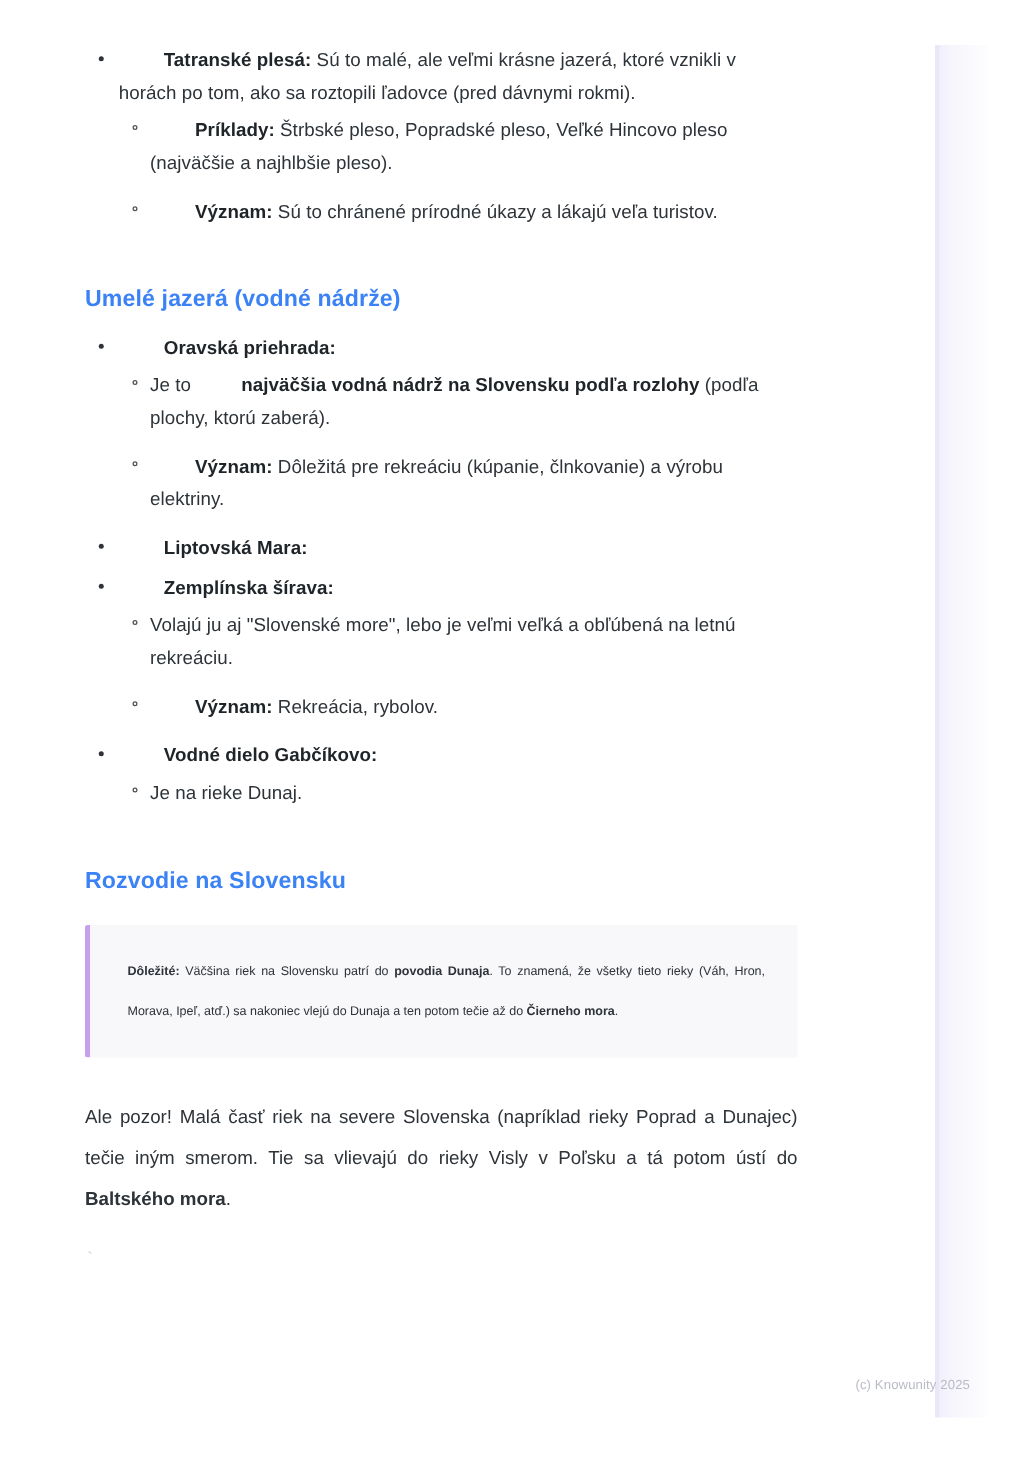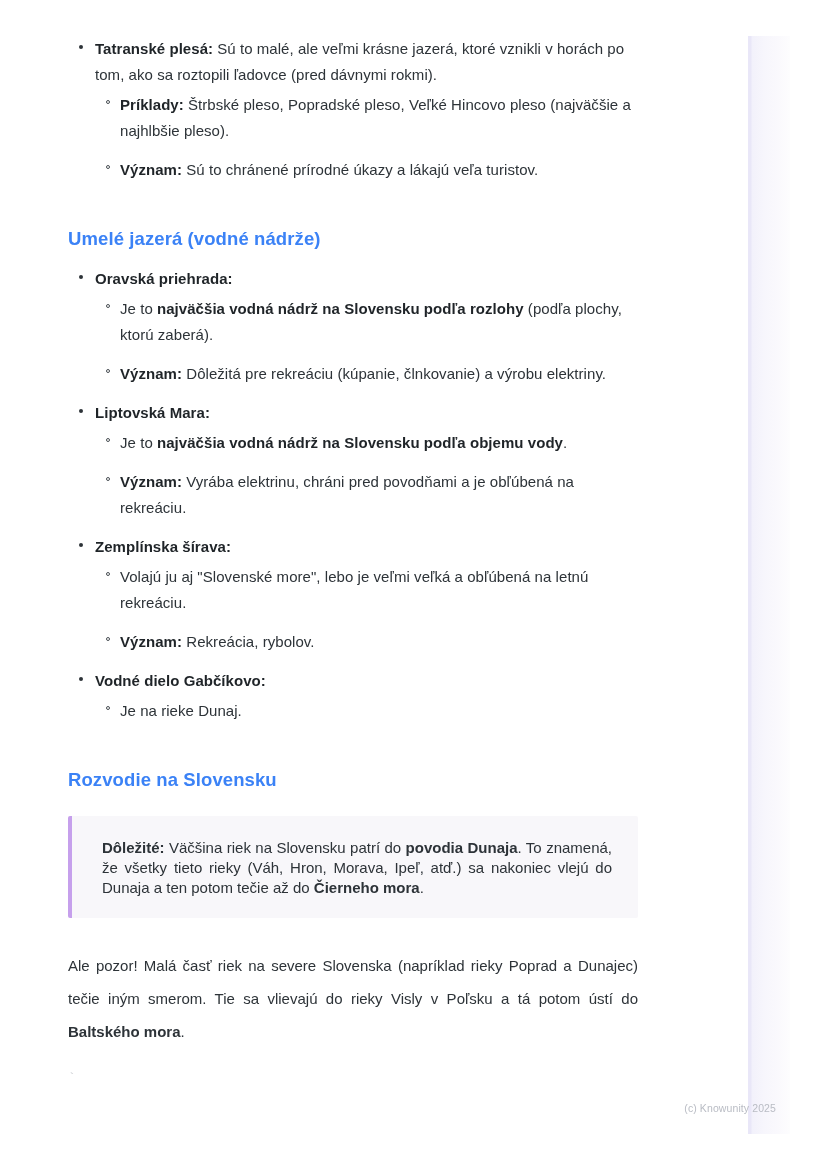--- a/index.html
+++ b/index.html
@@ -88,20 +88,21 @@
     box-sizing: border-box;
   }
   .line {
     font-size: 15px;
     line-height: 26px;
     letter-spacing: 0.05px;
   }
   .line b, .b {
     font-weight: bold;
     color: #1f2428;
+    margin-left: 36px;
   }
 
   
   h2.section {
     font-size: 18.5px;
     line-height: 26px;
     font-weight: bold;
     color: #3b82f6;
     margin: 0;
     padding: 0;
@@ -116,22 +117,22 @@
     margin-top: 23px;
     background: #f8f7fa;
     border-left: 4px solid #c6a0ec;
     border-radius: 2px;
     padding: 22px 26px 20px 30px;
     width: 570px;
     box-sizing: border-box;
   }
   .callout p {
     margin: 0;
-    font-size: 15px;
-    line-height: 20px;
+    font-size: 10px;
+    line-height: 32px;
     text-align: justify;
     color: #2d3338;
   }
 
   
   .closing {
     margin-top: 31px;
     font-size: 15px;
     line-height: 33px;
     text-align: justify;
@@ -207,32 +208,20 @@
               <b>Význam:</b><span> Dôležitá pre rekreáciu (kúpanie, člnkovanie) a výrobu elektriny.</span>
             </div>
           </li>
         </ul>
       </li>
 
       <li>
         <div class="line">
           <b>Liptovská Mara:</b>
         </div>
-        <ul class="lvl2">
-          <li>
-            <div class="line">
-              <span>Je to </span><b>najväčšia vodná nádrž na Slovensku podľa objemu vody</b><span>.</span>
-            </div>
-          </li>
-          <li>
-            <div class="line">
-              <b>Význam:</b><span> Vyrába elektrinu, chráni pred povodňami a je obľúbená na rekreáciu.</span>
-            </div>
-          </li>
-        </ul>
       </li>
 
       <li>
         <div class="line">
           <b>Zemplínska šírava:</b>
         </div>
         <ul class="lvl2">
           <li>
             <div class="line">
               <span>Volajú ju aj "Slovenské more", lebo je veľmi veľká a obľúbená na letnú rekreáciu.</span>

